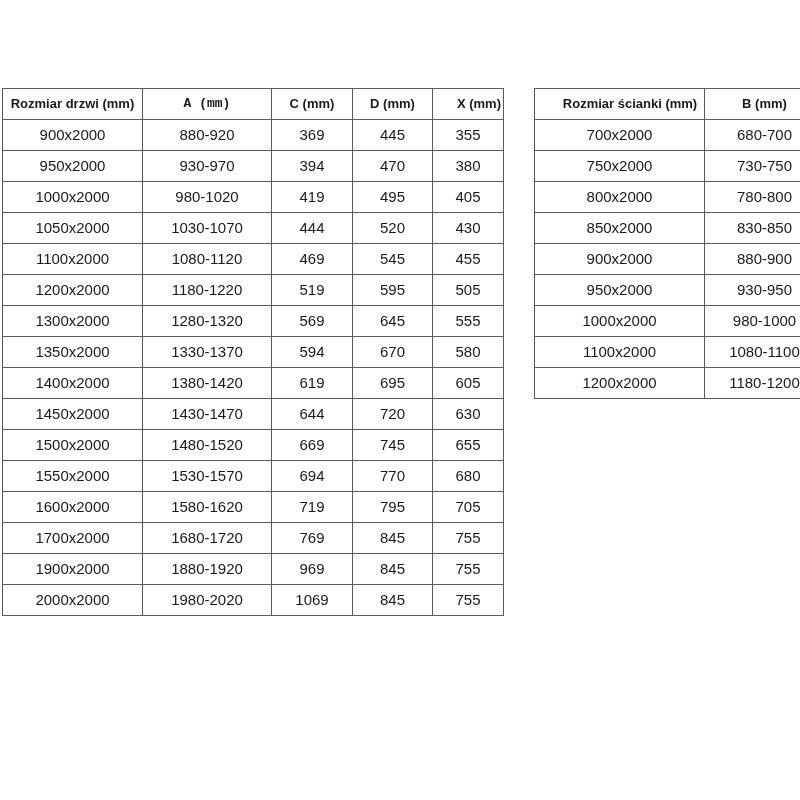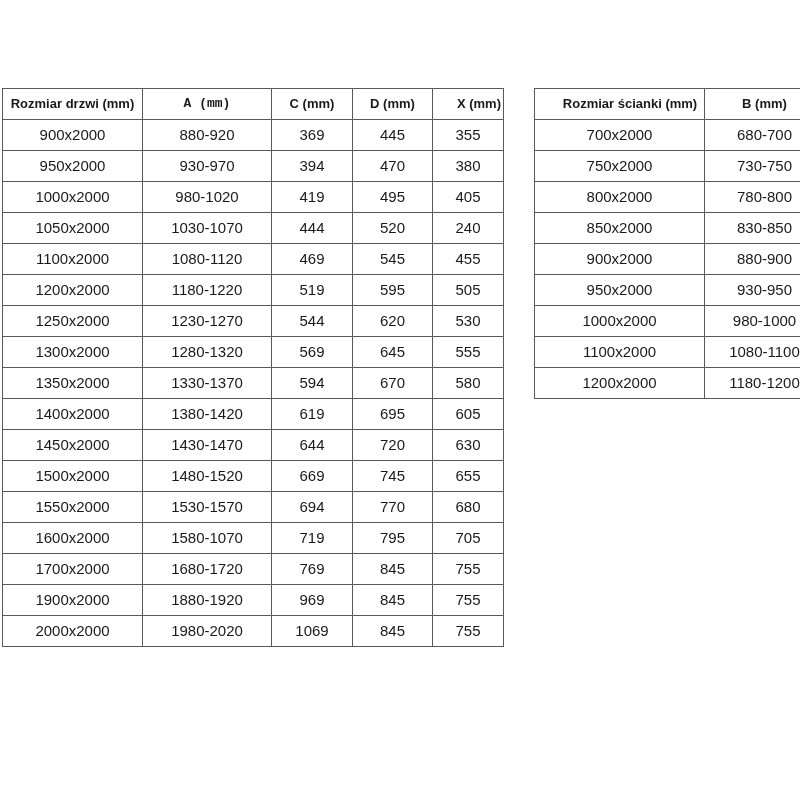--- a/index.html
+++ b/index.html
@@ -94,44 +94,37 @@
           <td>980-1020</td>
           <td>419</td>
           <td>495</td>
           <td>405</td>
         </tr>
         <tr>
           <td>1050x2000</td>
           <td>1030-1070</td>
           <td>444</td>
           <td>520</td>
-          <td>240</td>
+          <td>430</td>
         </tr>
         <tr>
           <td>1100x2000</td>
           <td>1080-1120</td>
           <td>469</td>
           <td>545</td>
           <td>455</td>
         </tr>
         <tr>
           <td>1200x2000</td>
           <td>1180-1220</td>
           <td>519</td>
           <td>595</td>
           <td>505</td>
         </tr>
         <tr>
-          <td>1250x2000</td>
-          <td>1230-1270</td>
-          <td>544</td>
-          <td>620</td>
-          <td>530</td>
-        </tr>
-        <tr>
           <td>1300x2000</td>
           <td>1280-1320</td>
           <td>569</td>
           <td>645</td>
           <td>555</td>
         </tr>
         <tr>
           <td>1350x2000</td>
           <td>1330-1370</td>
           <td>594</td>
@@ -161,21 +154,21 @@
         </tr>
         <tr>
           <td>1550x2000</td>
           <td>1530-1570</td>
           <td>694</td>
           <td>770</td>
           <td>680</td>
         </tr>
         <tr>
           <td>1600x2000</td>
-          <td>1580-1070</td>
+          <td>1580-1620</td>
           <td>719</td>
           <td>795</td>
           <td>705</td>
         </tr>
         <tr>
           <td>1700x2000</td>
           <td>1680-1720</td>
           <td>769</td>
           <td>845</td>
           <td>755</td>

